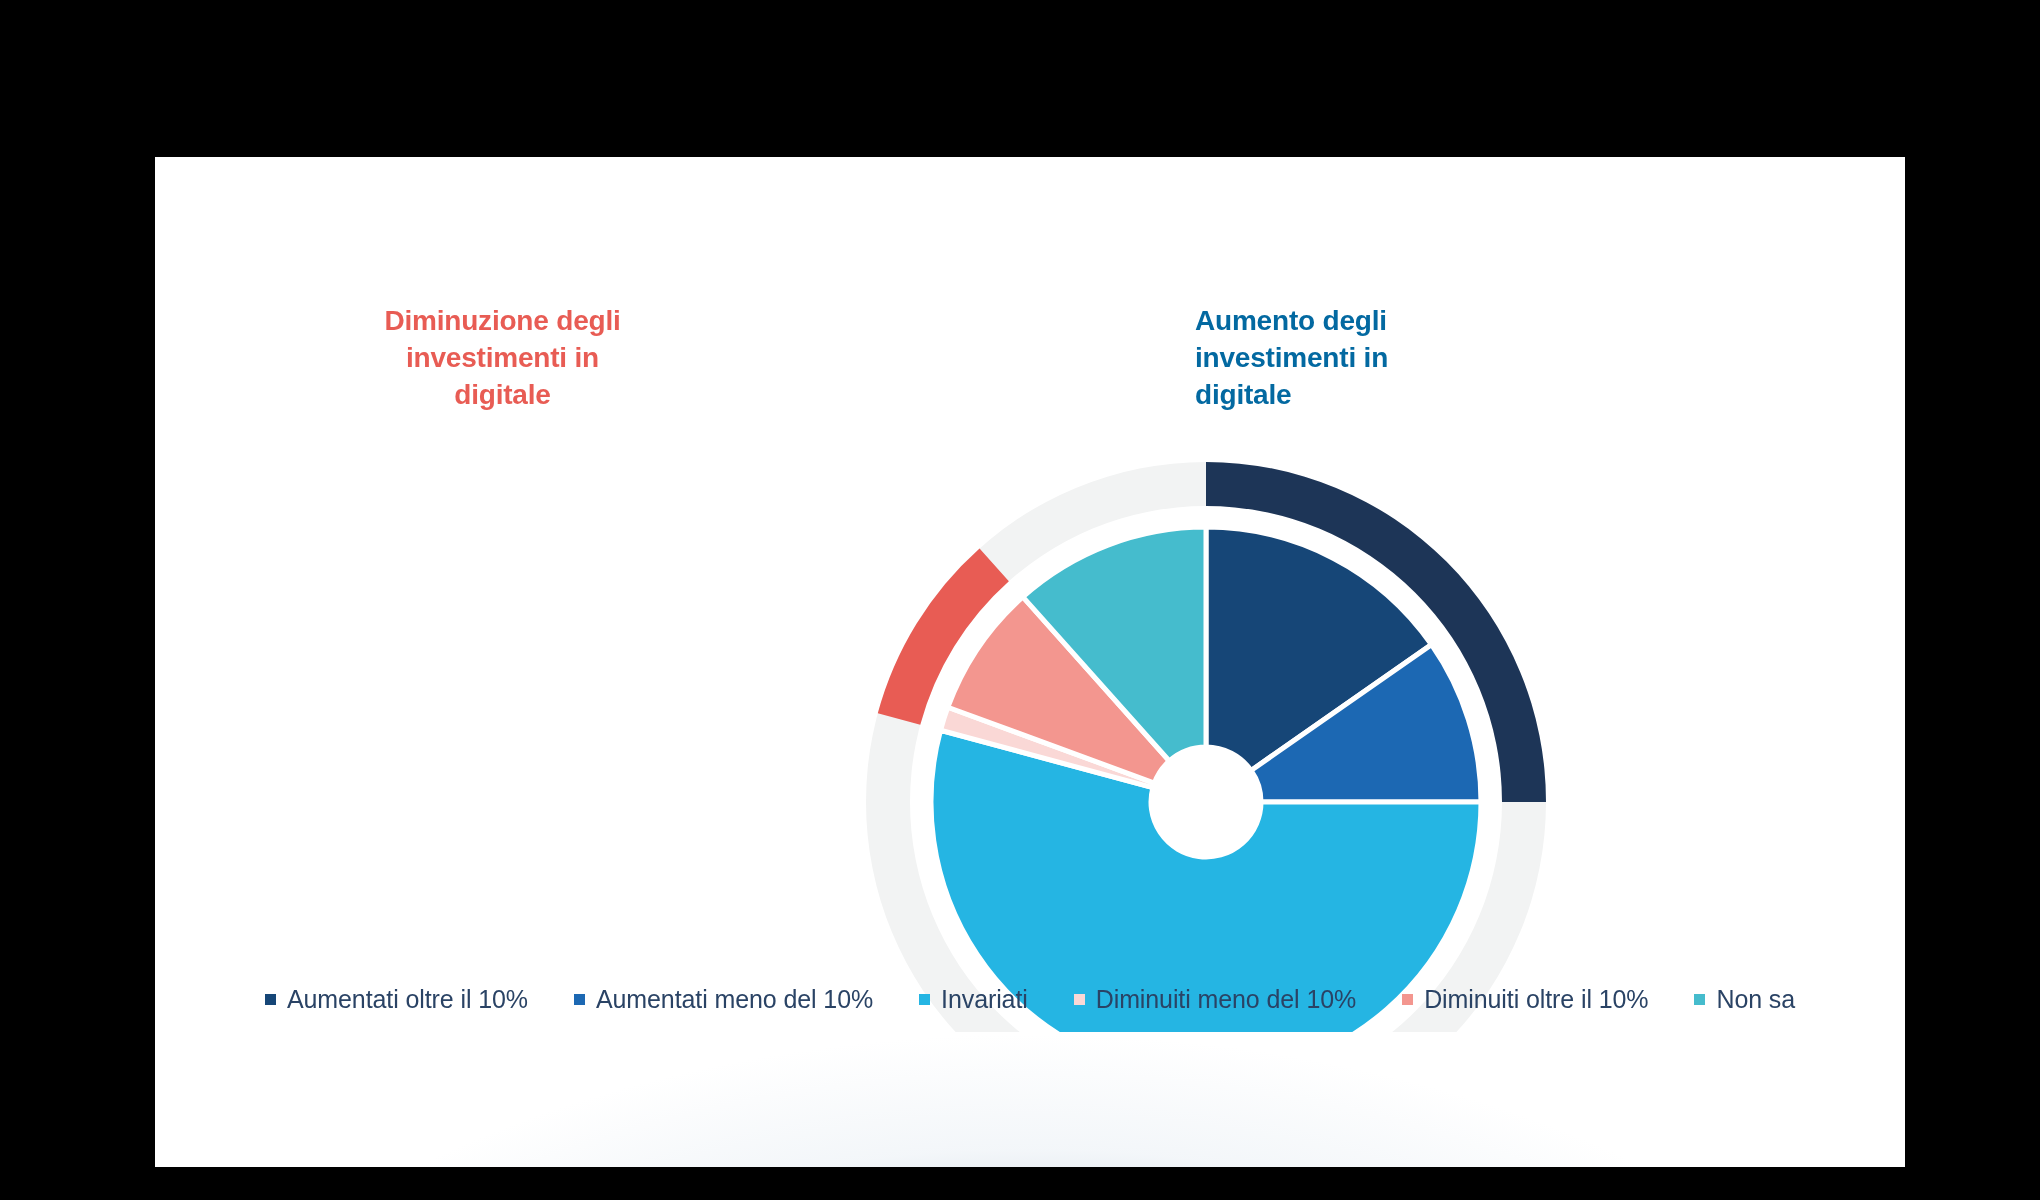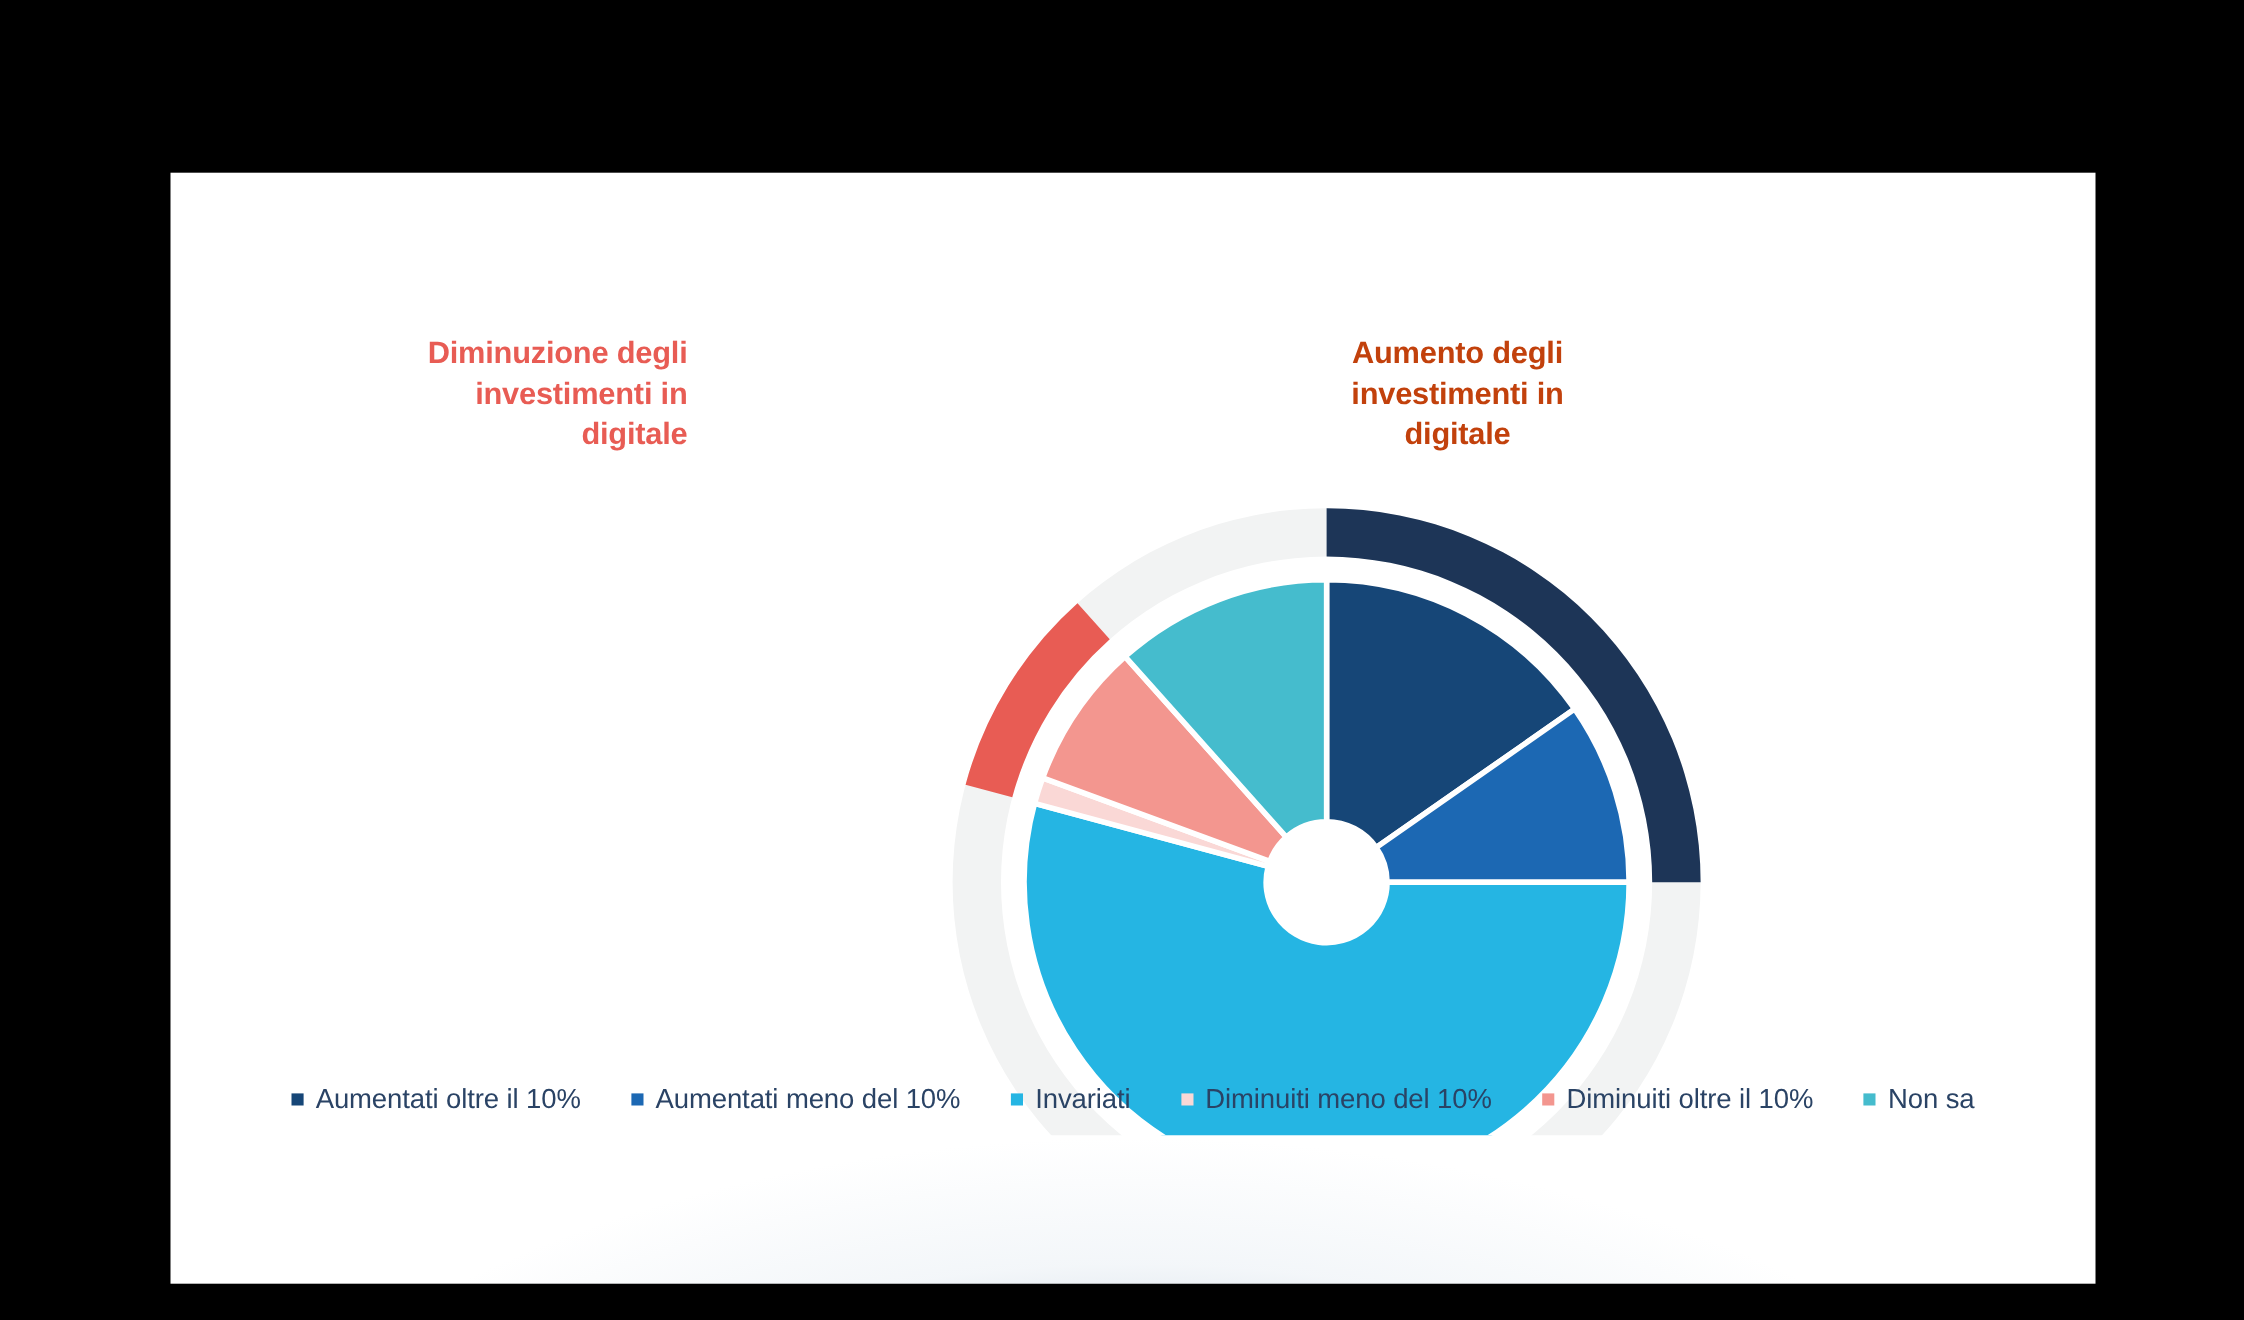--- a/index.html
+++ b/index.html
@@ -27,22 +27,22 @@
   }
 
   #chart-wrap { position:absolute; left:0; top:0; width:1750px; height:1010px; }
   #donut-svg { position:absolute; left:566px; top:175px; width:940px; height:700px; }
 
   .annot {
     position:absolute;
     font-weight:bold; font-size:28px; line-height:1.32;
     letter-spacing:-0.2px;
   }
-  #annot-left  { left:225px; top:146px; width:245px; text-align:right; color:#e85c54; }
-  #annot-right { left:1040px; top:146px; width:260px; text-align:center;  color:#c2410c; }
+  #annot-left  { left:225px; top:146px; width:245px; text-align:center; color:#e85c54; }
+  #annot-right { left:1040px; top:146px; width:260px; text-align:left;  color:#0369a1; }
 
   #legend {
     position:absolute; left:0; top:828px; width:1750px;
     display:flex; justify-content:center; align-items:center;
     gap:46px;
   }
   .legend-item { display:flex; align-items:center; gap:11px; white-space:nowrap; }
   .legend-swatch { width:11px; height:11px; flex:0 0 auto; display:block; }
   .legend-label { font-size:25px; color:#2a4365; letter-spacing:-0.1px; }
 </style>

